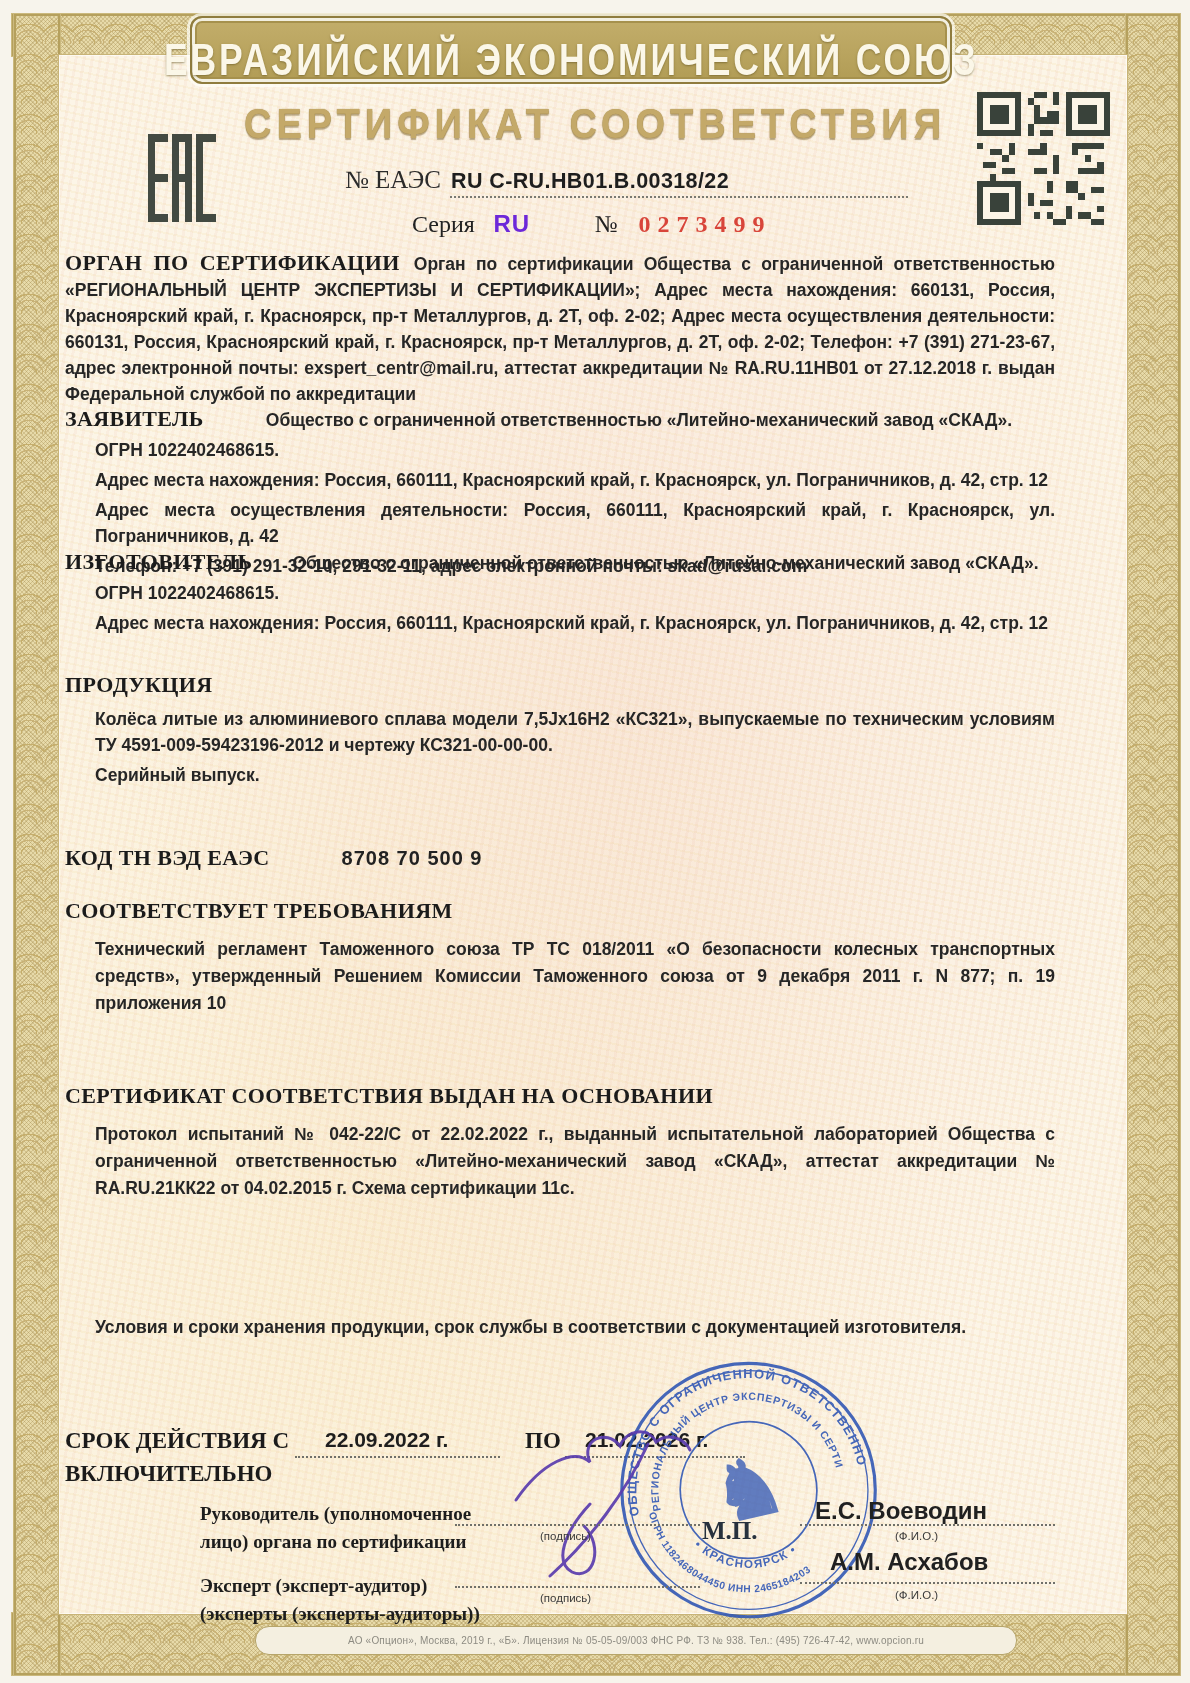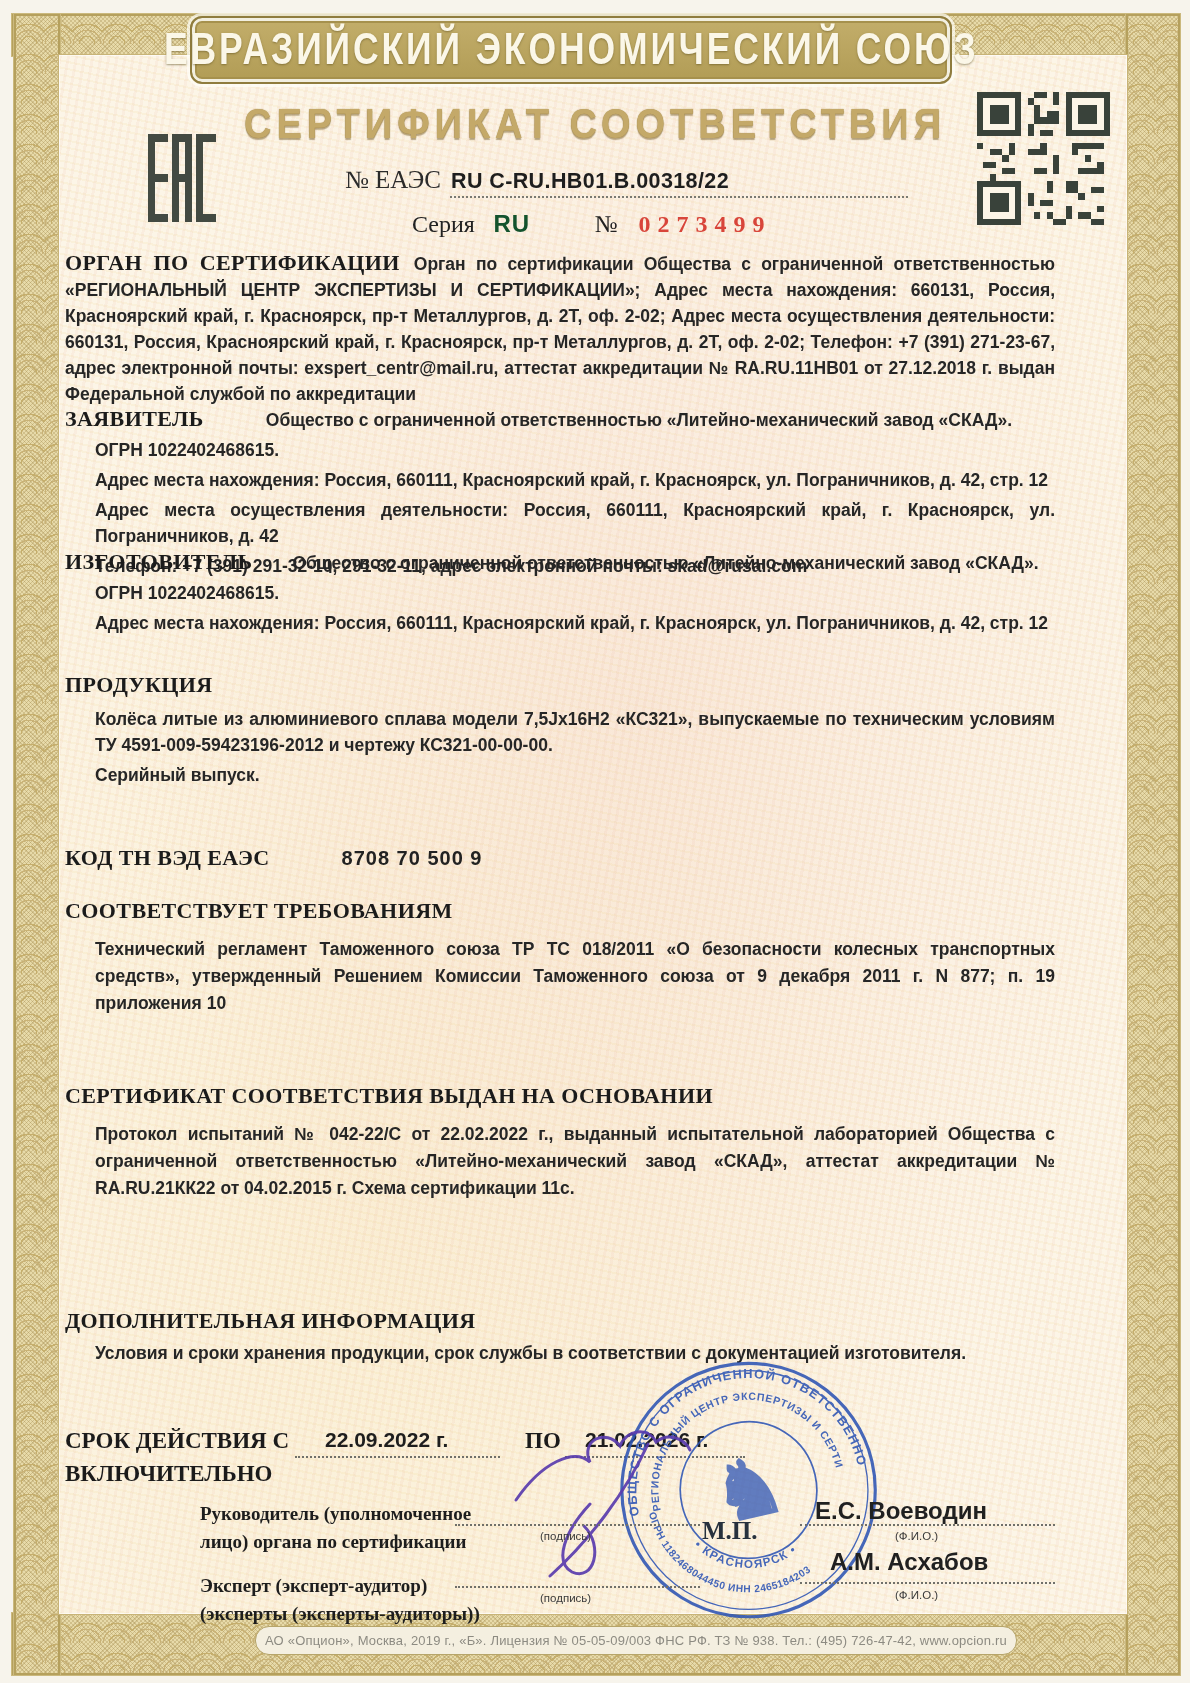--- a/index.html
+++ b/index.html
@@ -26,35 +26,35 @@
       repeating-linear-gradient(12deg, rgba(236,205,120,.12) 0 2px, transparent 2px 7px),
       radial-gradient(ellipse at 55% 42%, rgba(243,204,193,.30), transparent 62%),
       radial-gradient(ellipse at 30% 75%, rgba(246,222,160,.25), transparent 55%);
     border:1.5px solid #c8b477;box-shadow:inset 0 0 0 1px rgba(255,255,255,.6);}
   .abs{position:absolute;}
   
   .plaque{left:190px;top:16px;width:758px;height:64px;border-radius:12px;
     background:linear-gradient(#c3ae6b,#b19c55);
     border:2px solid #8f7c3e;
     box-shadow:inset 0 0 0 3px rgba(255,255,250,.85), inset 0 0 0 5px #a6914d, 0 0 0 3px rgba(255,255,250,.7);
-    display:flex;align-items:center;justify-content:center;}
+    display:flex;align-items:flex-end;justify-content:center;}
   .plaque span{color:#fbf7e8;font-weight:bold;font-size:37px;letter-spacing:3px;transform:scaleY(1.18) scaleX(.96);
     text-shadow:0 1px 2px rgba(90,75,25,.55);white-space:nowrap;}
   .doc-title{left:240px;top:102px;width:710px;text-align:center;
     font-weight:bold;font-size:38px;letter-spacing:5px;color:#c4a969;transform:scaleY(1.12);
     text-shadow:0 2px 1px rgba(122,96,40,.5), 0 0 1px #9a7f42;white-space:nowrap;}
   .eac{left:148px;top:134px;}
   .qr{left:977px;top:92px;}
   .numrow{left:345px;top:166px;white-space:nowrap;}
   .numrow .lbl{font-family:"Liberation Serif",serif;font-size:25px;color:#2b2b2b;}
   .numrow .val{font-weight:bold;font-size:21.5px;color:#1e1e1e;margin-left:10px;letter-spacing:.4px;}
   .num-underline{left:450px;top:170px;width:458px;height:26px;border-bottom:2px dotted #7a7a72;}
   .serialrow{left:412px;top:210px;white-space:nowrap;font-size:24px;}
   .ser-lbl{font-family:"Liberation Serif",serif;color:#222;}
-  .ser-ru{color:#14532d;font-weight:bold;letter-spacing:1px;margin-left:12px;}
+  .ser-ru{color:#6d28d9;font-weight:bold;letter-spacing:1px;margin-left:12px;}
   .ser-no{font-family:"Liberation Serif",serif;color:#222;margin-left:58px;}
   .ser-num{font-family:"Liberation Serif",serif;font-weight:bold;color:#d8453a;letter-spacing:7px;margin-left:14px;}
   
   .sec{left:65px;width:1002px;color:#262626;}
   .sec p{margin:0 12px 4px 0;}
   .sec-head{font-family:"Liberation Serif",serif;font-weight:bold;font-size:22px;color:#1b1b1b;letter-spacing:.4px;}
   .body, .sec p.body{font-weight:bold;font-size:17.5px;line-height:26px;text-align:justify;}
   .sub{padding-left:30px;}
   .mr-z{margin-right:62px;}
   .mr-i{margin-right:40px;}
@@ -68,21 +68,21 @@
   .small-lbl{font-size:11.5px;color:#3a3a3a;}
   .role{font-family:"Liberation Serif",serif;font-weight:bold;font-size:19px;line-height:28px;color:#1d1d1d;}
   .fio-name{font-weight:bold;font-size:24px;color:#202020;white-space:nowrap;}
   .mp{font-family:"Liberation Serif",serif;font-weight:bold;font-size:25px;color:#27313d;}
   
   .stamp{left:615px;top:1356px;opacity:.88;transform:rotate(-13deg);}
   .sig{left:498px;top:1404px;opacity:.92;}
   
   .footer-cap{left:255px;top:1626px;width:760px;height:27px;border-radius:14px;
     background:#f4efe0;border:1px solid #b6a56a;display:flex;align-items:center;justify-content:center;}
-  .footer-cap span{font-size:13px;color:#8d8b82;letter-spacing:.2px;white-space:nowrap;}
+  .footer-cap span{font-size:10px;color:#8d8b82;letter-spacing:.2px;white-space:nowrap;}
 </style>
 </head>
 <body>
 
 <div class="page">
 
   <div class="band band-top"></div>
   <div class="band band-bottom"></div>
   <div class="band band-left"></div>
   <div class="band band-right"></div>
@@ -216,21 +216,20 @@
     <p><span class="sec-head">СООТВЕТСТВУЕТ ТРЕБОВАНИЯМ</span></p>
     <p class="body sub" style="margin-top:12px;line-height:27px">Технический регламент Таможенного союза ТР ТС 018/2011 «О безопасности колесных транспортных средств», утвержденный Решением Комиссии Таможенного союза от 9 декабря 2011 г. N 877; п. 19 приложения 10</p>
   </div>
 
   <div class="abs sec" style="top:1083px">
     <p><span class="sec-head">СЕРТИФИКАТ СООТВЕТСТВИЯ  ВЫДАН НА ОСНОВАНИИ</span></p>
     <p class="body sub" style="margin-top:12px;line-height:27px">Протокол испытаний № 042-22/С от 22.02.2022 г., выданный испытательной лабораторией Общества с ограниченной ответственностью «Литейно-механический завод «СКАД», аттестат аккредитации № RA.RU.21КК22 от 04.02.2015 г. Схема сертификации 11с.</p>
   </div>
 
   <div class="abs sec" style="top:1308px">
-    <p><span class="sec-head">ДОПОЛНИТЕЛЬНАЯ ИНФОРМАЦИЯ</span></p>
     <p class="body sub" style="margin-top:6px">Условия и сроки хранения продукции, срок службы в соответствии с документацией изготовителя.</p>
   </div>
 
   <div class="abs vrow" style="left:65px;top:1428px">
     <span class="v-lbl">СРОК ДЕЙСТВИЯ С</span>
   </div>
   <div class="abs v-date" style="left:325px;top:1428px">22.09.2022 г.</div>
   <div class="abs dotline" style="left:295px;top:1432px;width:205px;height:24px"></div>
   <div class="abs v-lbl" style="left:525px;top:1428px">ПО</div>
   <div class="abs v-date" style="left:585px;top:1428px">21.02.2026 г.</div>

